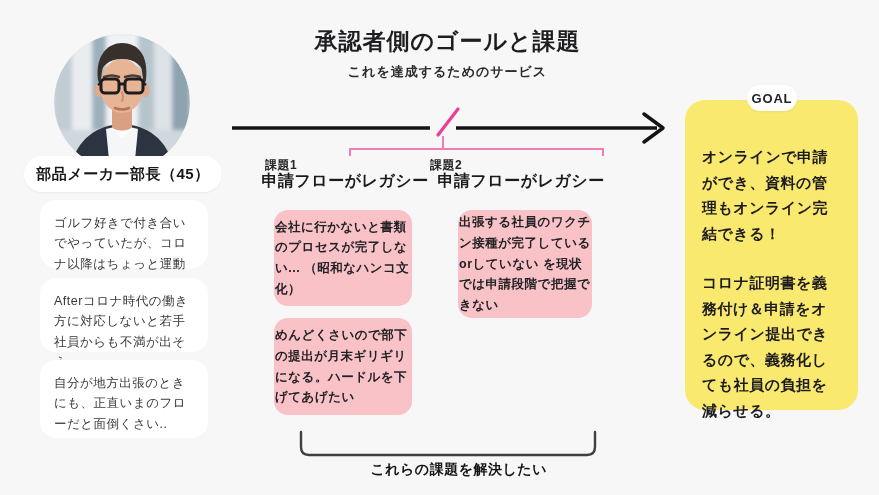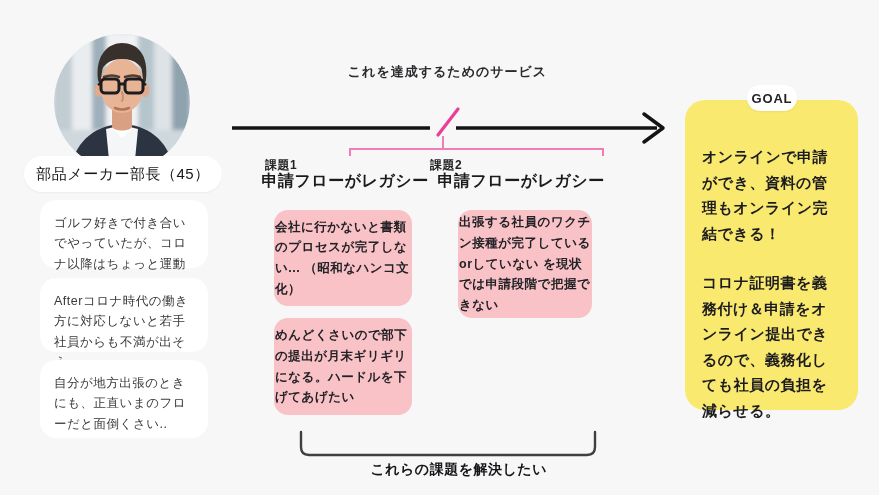--- a/index.html
+++ b/index.html
@@ -24,21 +24,21 @@
 
   
   .avatar{
     position:absolute;left:54px;top:34px;width:136px;height:136px;
     border-radius:50%;overflow:hidden;background:#dfe5e9;
   }
   .name-pill{
     position:absolute;left:24px;top:156px;width:198px;height:36px;
     background:#ffffff;border-radius:18px;
     display:flex;align-items:center;justify-content:center;
-    font-size:15px;font-weight:400;letter-spacing:0.5px;color:#17171a;
+    font-size:15px;font-weight:700;letter-spacing:0.5px;color:#17171a;
     box-shadow:0 1px 2px rgba(0,0,0,0.05);
   }
   .bubble{
     position:absolute;left:40px;width:168px;
     background:#ffffff;border-radius:16px;
     padding:13px 14px;box-sizing:border-box;
     font-size:12.5px;font-weight:500;line-height:1.62;letter-spacing:0.5px;color:#38383c;
   }
   .bubble.b1{top:200px;height:68px;}
   .bubble.b2{top:278px;height:74px;}
@@ -93,20 +93,21 @@
     display:flex;align-items:center;justify-content:center;
     font-size:13px;font-weight:800;letter-spacing:0.8px;color:#232327;
     box-shadow:0 1px 2px rgba(0,0,0,0.06);
   }
 </style>
 </head>
 <body>
 
 <div class="stage">
 
+  <div class="title">承認者側のゴールと課題</div>
   <div class="subtitle">これを達成するためのサービス</div>
 
   <div class="avatar">
     <svg width="136" height="136" viewBox="0 0 136 136">
       <defs>
         <clipPath id="cir">
             <circle cx="68" cy="68" r="68"></circle>
           </clipPath>
         <filter id="blurbg" x="-10%" y="-10%" width="120%" height="120%">
             <feGaussianBlur stdDeviation="2.2"></feGaussianBlur>

